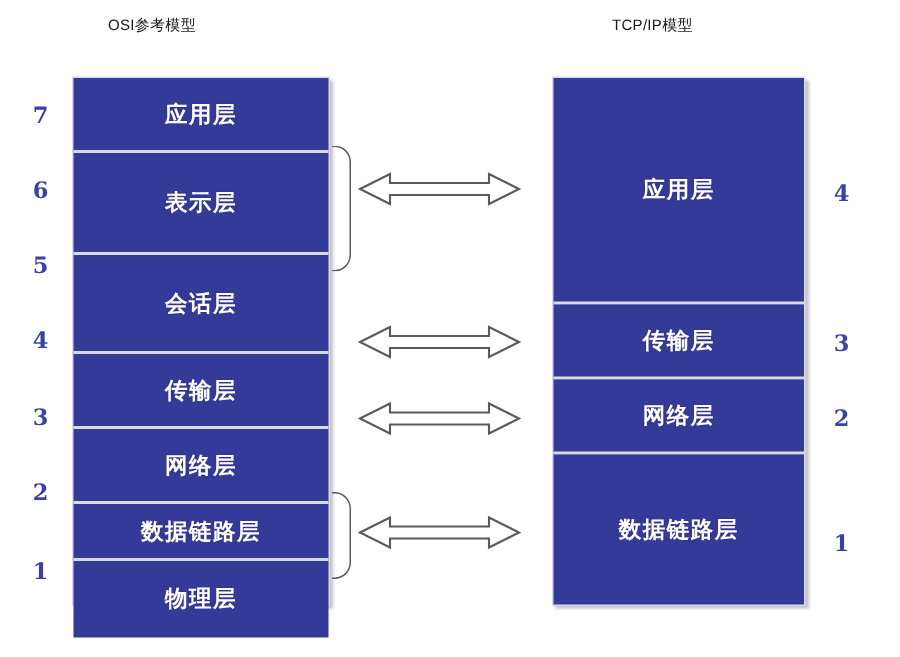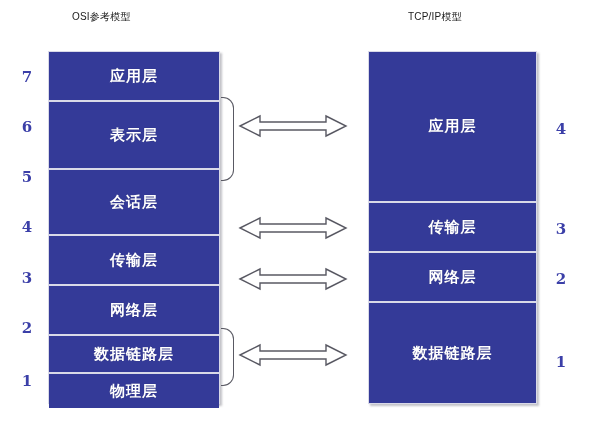--- a/index.html
+++ b/index.html
@@ -97,21 +97,21 @@
 
   <div class="title" id="title-tcpip">TCP/IP模型</div>
 
   <div class="stack" id="osi-stack">
     <div class="layer" style="height:50px">应用层</div>
     <div class="layer" style="height:68px">表示层</div>
     <div class="layer" style="height:66px">会话层</div>
     <div class="layer" style="height:50px">传输层</div>
     <div class="layer" style="height:50px">网络层</div>
     <div class="layer" style="height:38px">数据链路层</div>
-    <div class="layer" style="height:34px">物理层</div>
+    <div class="layer" style="height:51px">物理层</div>
   </div>
 
   <div class="num" style="left:18px; top:68px">7</div>
   <div class="num" style="left:18px; top:118px">6</div>
   <div class="num" style="left:18px; top:168px">5</div>
   <div class="num" style="left:18px; top:218px">4</div>
   <div class="num" style="left:18px; top:269px">3</div>
   <div class="num" style="left:18px; top:319px">2</div>
   <div class="num" style="left:18px; top:372px">1</div>
 

